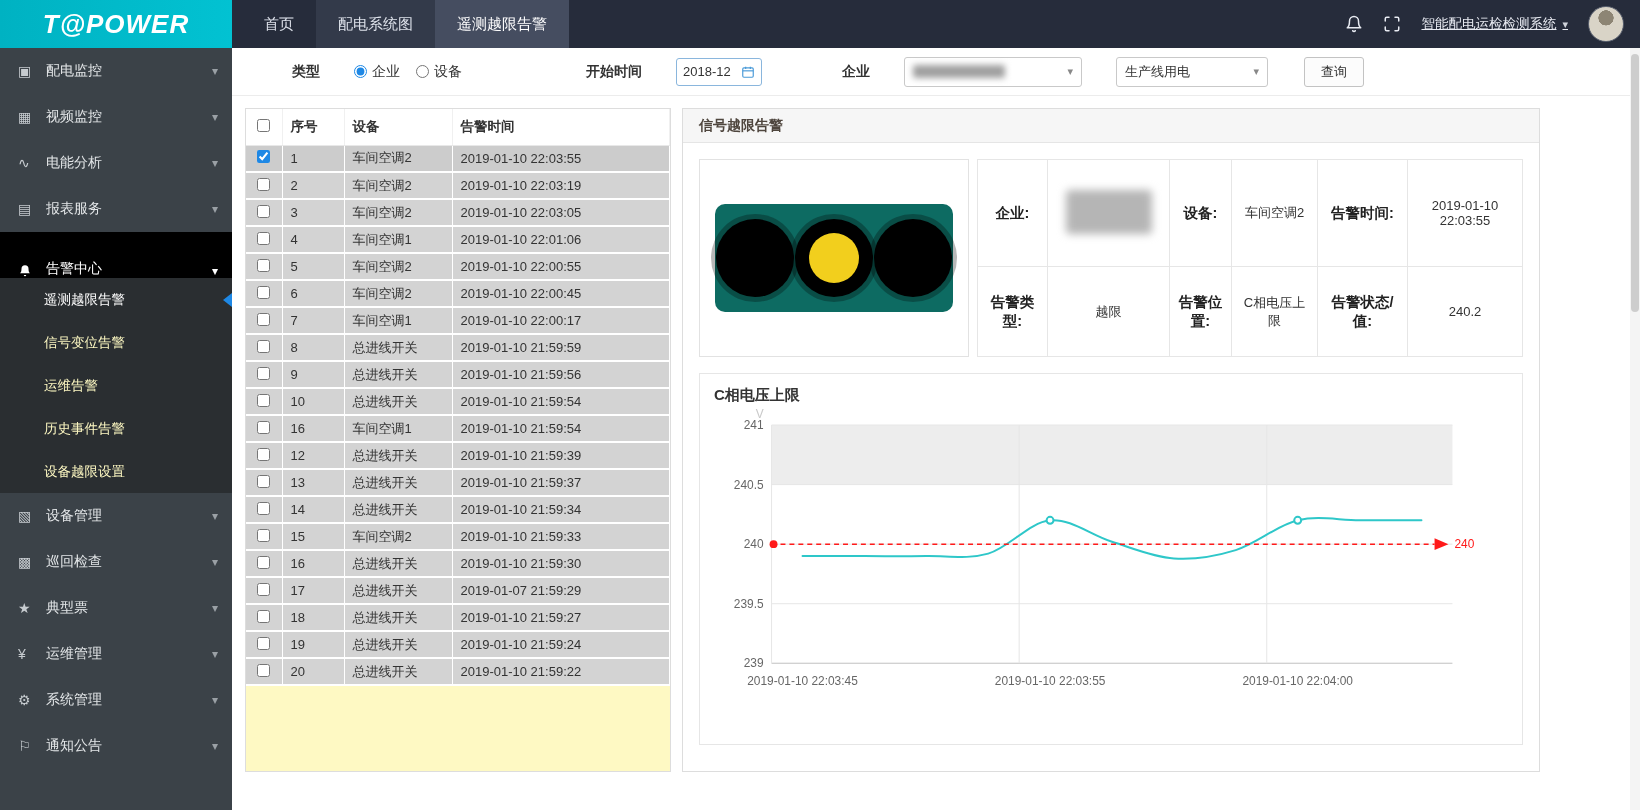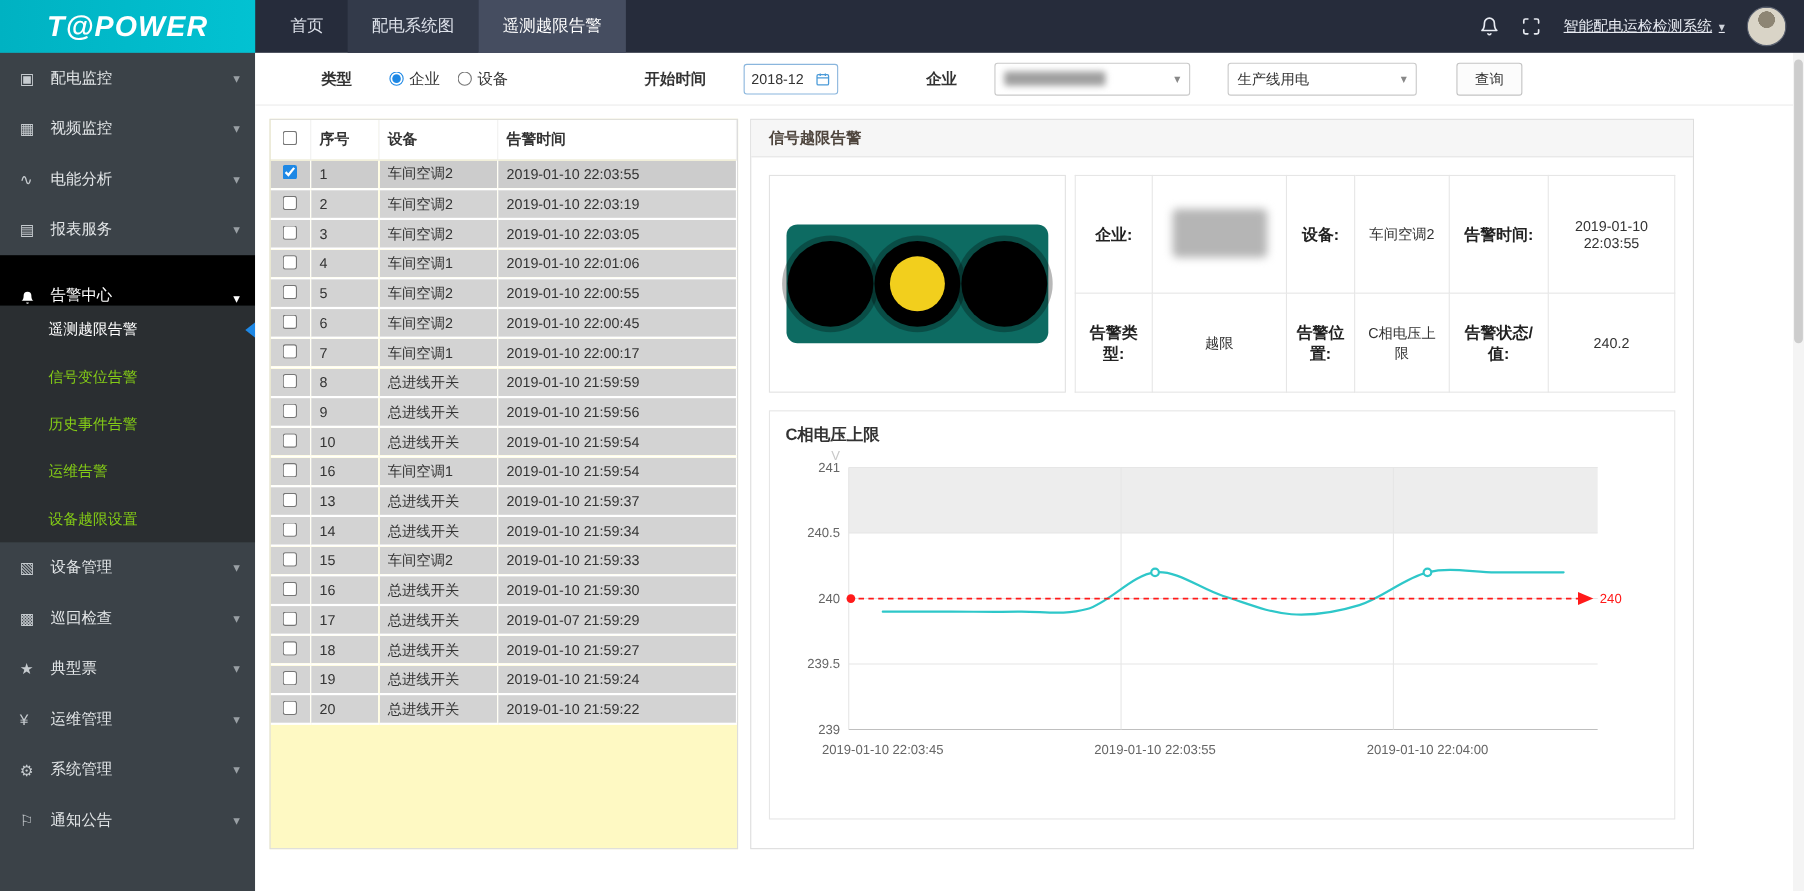--- a/index.html
+++ b/index.html
@@ -22,37 +22,37 @@
 
   
   .sidebar { position:absolute; top:48px; left:0; width:232px; height:762px; background:#3b4248; overflow:hidden; }
   .side-item { height:46px; display:flex; align-items:center; color:#e3e6e8; font-size:14px; padding:0 14px 0 18px; cursor:pointer; }
   .side-item .s-icon { width:26px; font-size:14px; color:#c6cbcf; display:inline-flex; align-items:center; }
   .side-item .s-label { flex:1; margin-left:2px; }
   .side-item .s-chev { color:#9aa0a5; font-size:12px; }
   .side-item.expanded { background:#000; color:#fff;align-items:flex-end; }
   .side-item.expanded .s-icon, .side-item.expanded .s-chev { color:#fff; }
   .submenu { background:#2a2e31; }
-  .sub-item { position:relative; height:43px; line-height:43px; padding-left:44px; color:#84cc16; font-size:13.5px; cursor:pointer; }
+  .sub-item { position:relative; height:43px; line-height:43px; padding-left:44px; color:#fef9c3; font-size:13.5px; cursor:pointer; }
   .sub-item.active { color:#fff; }
   .marker { position:absolute; right:0; top:50%; transform:translateY(-50%); width:0; height:0; border-top:7px solid transparent; border-bottom:7px solid transparent; border-right:9px solid #1e88e5; }
 
   
   .main { position:absolute; left:232px; top:48px; width:1398px; height:762px; background:#fff; }
   .filter-bar { height:48px; display:flex; align-items:center; padding-left:60px; border-bottom:1px solid #ececec; font-size:14px;gap:24px; }
   .flabel { font-weight:bold; margin-right:10px; white-space:nowrap; }
   .ml-lg { margin-left:84px; }
   .ml-md { margin-left:56px; }
   .radio-group { display:inline-flex; align-items:center; }
   .radio-label { display:inline-flex; align-items:center; gap:5px; margin-right:16px; cursor:pointer; }
   input[type=radio], input[type=checkbox] { accent-color:#1e88e5; }
   .date-input { width:86px; height:28px; border:1px solid #8ab6dd; border-radius:3px; background:#fff; display:inline-flex; align-items:center; justify-content:space-between; padding:0 6px; font-size:13px; cursor:pointer; }
   .select { height:30px; border:1px solid #c9c9c9; border-radius:3px; background:#fff; display:inline-flex; align-items:center; justify-content:space-between; padding:0 8px; font-size:13px; cursor:pointer; }
   .w-company { width:178px; }
-  .w-line { width:172px; margin-left:10px; }
+  .w-line { width:152px; margin-left:10px; }
   .caret { color:#888; font-size:11px; margin-left:8px; }
   .btn-query { height:30px; margin-left:12px; padding:0 16px; background:#fcfcfc; border:1px solid #c3c3c3; border-radius:3px; font-size:13px; color:#333; cursor:pointer; font-family:inherit; }
   .blur-blob { width:92px; height:13px; background:#a0a0a0; border-radius:2px; filter:blur(3px); }
 
   
   .table-card { position:absolute; left:13px; top:60px; width:426px; height:664px; border:1px solid #ddd; background:#fef9c3; overflow:hidden; }
   .alarm-table { width:100%; border-collapse:collapse; table-layout:fixed; }
   .alarm-table col.c1 { width:36px; } .alarm-table col.c2 { width:62px; } .alarm-table col.c3 { width:108px; }
   .alarm-table th { height:36px; background:#fff; font-size:13.5px; font-weight:bold; color:#333; text-align:left; padding:0 8px; border-right:1px solid #f0f0f0; border-bottom:1px solid #e8e8e8; }
   .alarm-table th.c-check, .alarm-table td.c-check { text-align:center; padding:0; }
@@ -153,25 +153,25 @@
         <div class="submenu">
           <div class="sub-item active">
                 <span>遥测越限告警</span>
                 <span class="marker"></span>
               </div>
           <div class="sub-item">
                 <span>信号变位告警</span>
                 
               </div>
           <div class="sub-item">
-                <span>历史事件告警</span>
+                <span>运维告警</span>
                 
               </div>
           <div class="sub-item">
-                <span>运维告警</span>
+                <span>历史事件告警</span>
                 
               </div>
           <div class="sub-item">
                 <span>设备越限设置</span>
                 
               </div>
         </div>
         <div class="side-item">
        <span class="s-icon">▧</span>
        <span class="s-label">设备管理</span>
@@ -318,20 +318,26 @@
        <td class="c-check"><input type="checkbox" style=""></td>
        <td>10</td>
        <td>总进线开关</td>
        <td>2019-01-10 21:59:54</td>
      </tr>
             <tr class="alarm-row">
        <td class="c-check"><input type="checkbox" style=""></td>
        <td>16</td>
        <td>车间空调1</td>
        <td>2019-01-10 21:59:54</td>
+     </tr>
+            <tr class="alarm-row">
+       <td class="c-check"><input type="checkbox" style=""></td>
+       <td>12</td>
+       <td>总进线开关</td>
+       <td>2019-01-10 21:59:39</td>
      </tr>
             <tr class="alarm-row">
        <td class="c-check"><input type="checkbox" style=""></td>
        <td>13</td>
        <td>总进线开关</td>
        <td>2019-01-10 21:59:37</td>
      </tr>
             <tr class="alarm-row">
        <td class="c-check"><input type="checkbox" style=""></td>
        <td>14</td>

